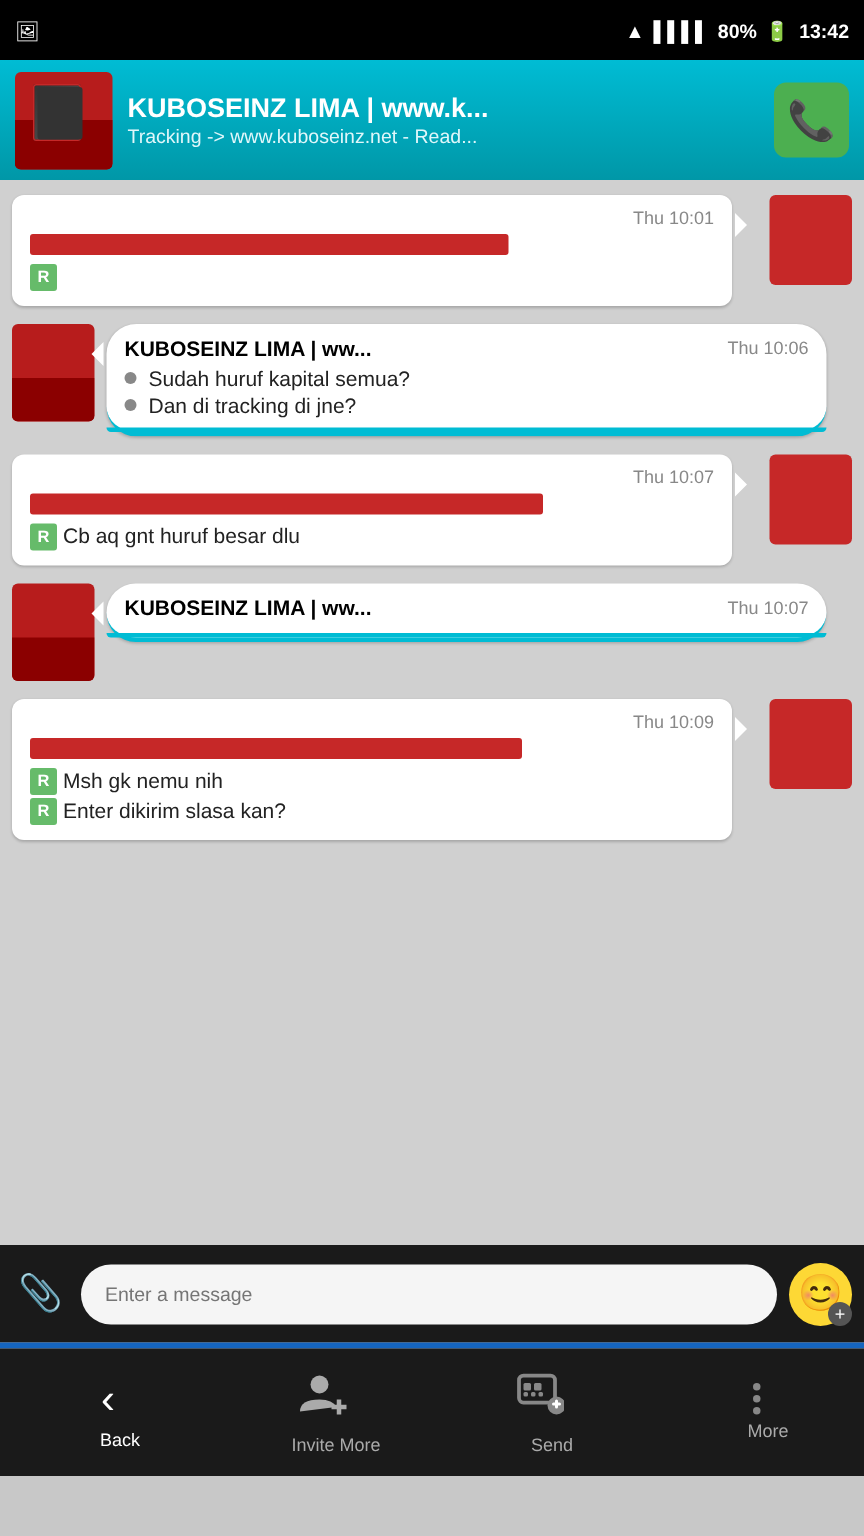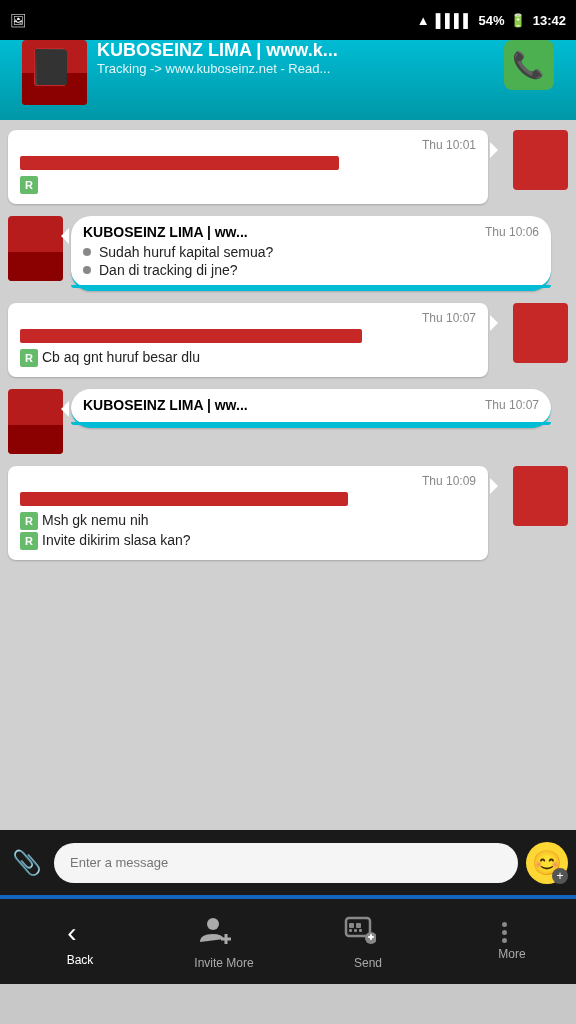--- a/index.html
+++ b/index.html
@@ -26,21 +26,22 @@
     }
     .status-left { display: flex; align-items: center; gap: 6px; }
     .status-right { display: flex; align-items: center; gap: 6px; font-size: 13px; font-weight: bold; }
 
     
     #header {
       width: 576px;
       height: 80px;
       background: linear-gradient(to bottom, #00bcd4, #0097a7);
       display: flex;
-      padding: 0 22px;
+      align-items: center;
+      padding: 0 10px;
       gap: 10px;
     }
     #header-avatar {
       width: 65px;
       height: 65px;
       background: #b71c1c;
       border-radius: 4px;
       flex-shrink: 0;
       position: relative;
       overflow: hidden;
@@ -349,21 +350,21 @@
 </head>
 <body>
 
 <div id="status-bar">
   <div class="status-left">
     <span>🖼</span>
   </div>
   <div class="status-right">
     <span>▲</span>
     <span>▌▌▌▌</span>
-    <span>54%</span>
+    <span>80%</span>
     <span>🔋</span>
     <span>13:42</span>
   </div>
 </div>
 
 <div id="header">
   <div id="header-avatar">
     <div style="position:absolute;bottom:0;left:0;right:0;height:50%;background:#8b0000;"></div>
     <div style="position:absolute;top:8px;left:12px;width:32px;height:38px;background:#222;border-radius:2px;"></div>
     <div style="position:absolute;top:8px;left:12px;width:32px;height:38px;background:linear-gradient(135deg,#333,#555);border-radius:2px;border:1px solid #c62828;"></div>
@@ -448,21 +449,21 @@
         <div class="bubble-right-header">
           <span class="bubble-time">Thu 10:09</span>
         </div>
         <div class="name-bar" style="width:72%;"></div>
         <div class="msg-line">
           <span class="r-badge">R</span>
           <span>Msh gk nemu nih</span>
         </div>
         <div class="msg-line">
           <span class="r-badge">R</span>
-          <span>Invite dikirim slasa kan?</span>
+          <span>Enter dikirim slasa kan?</span>
         </div>
       </div>
     </div>
     <div class="right-avatar"></div>
   </div>
 
 </div>
 
 <div id="input-bar">
   <div id="attach-icon">📎</div>

